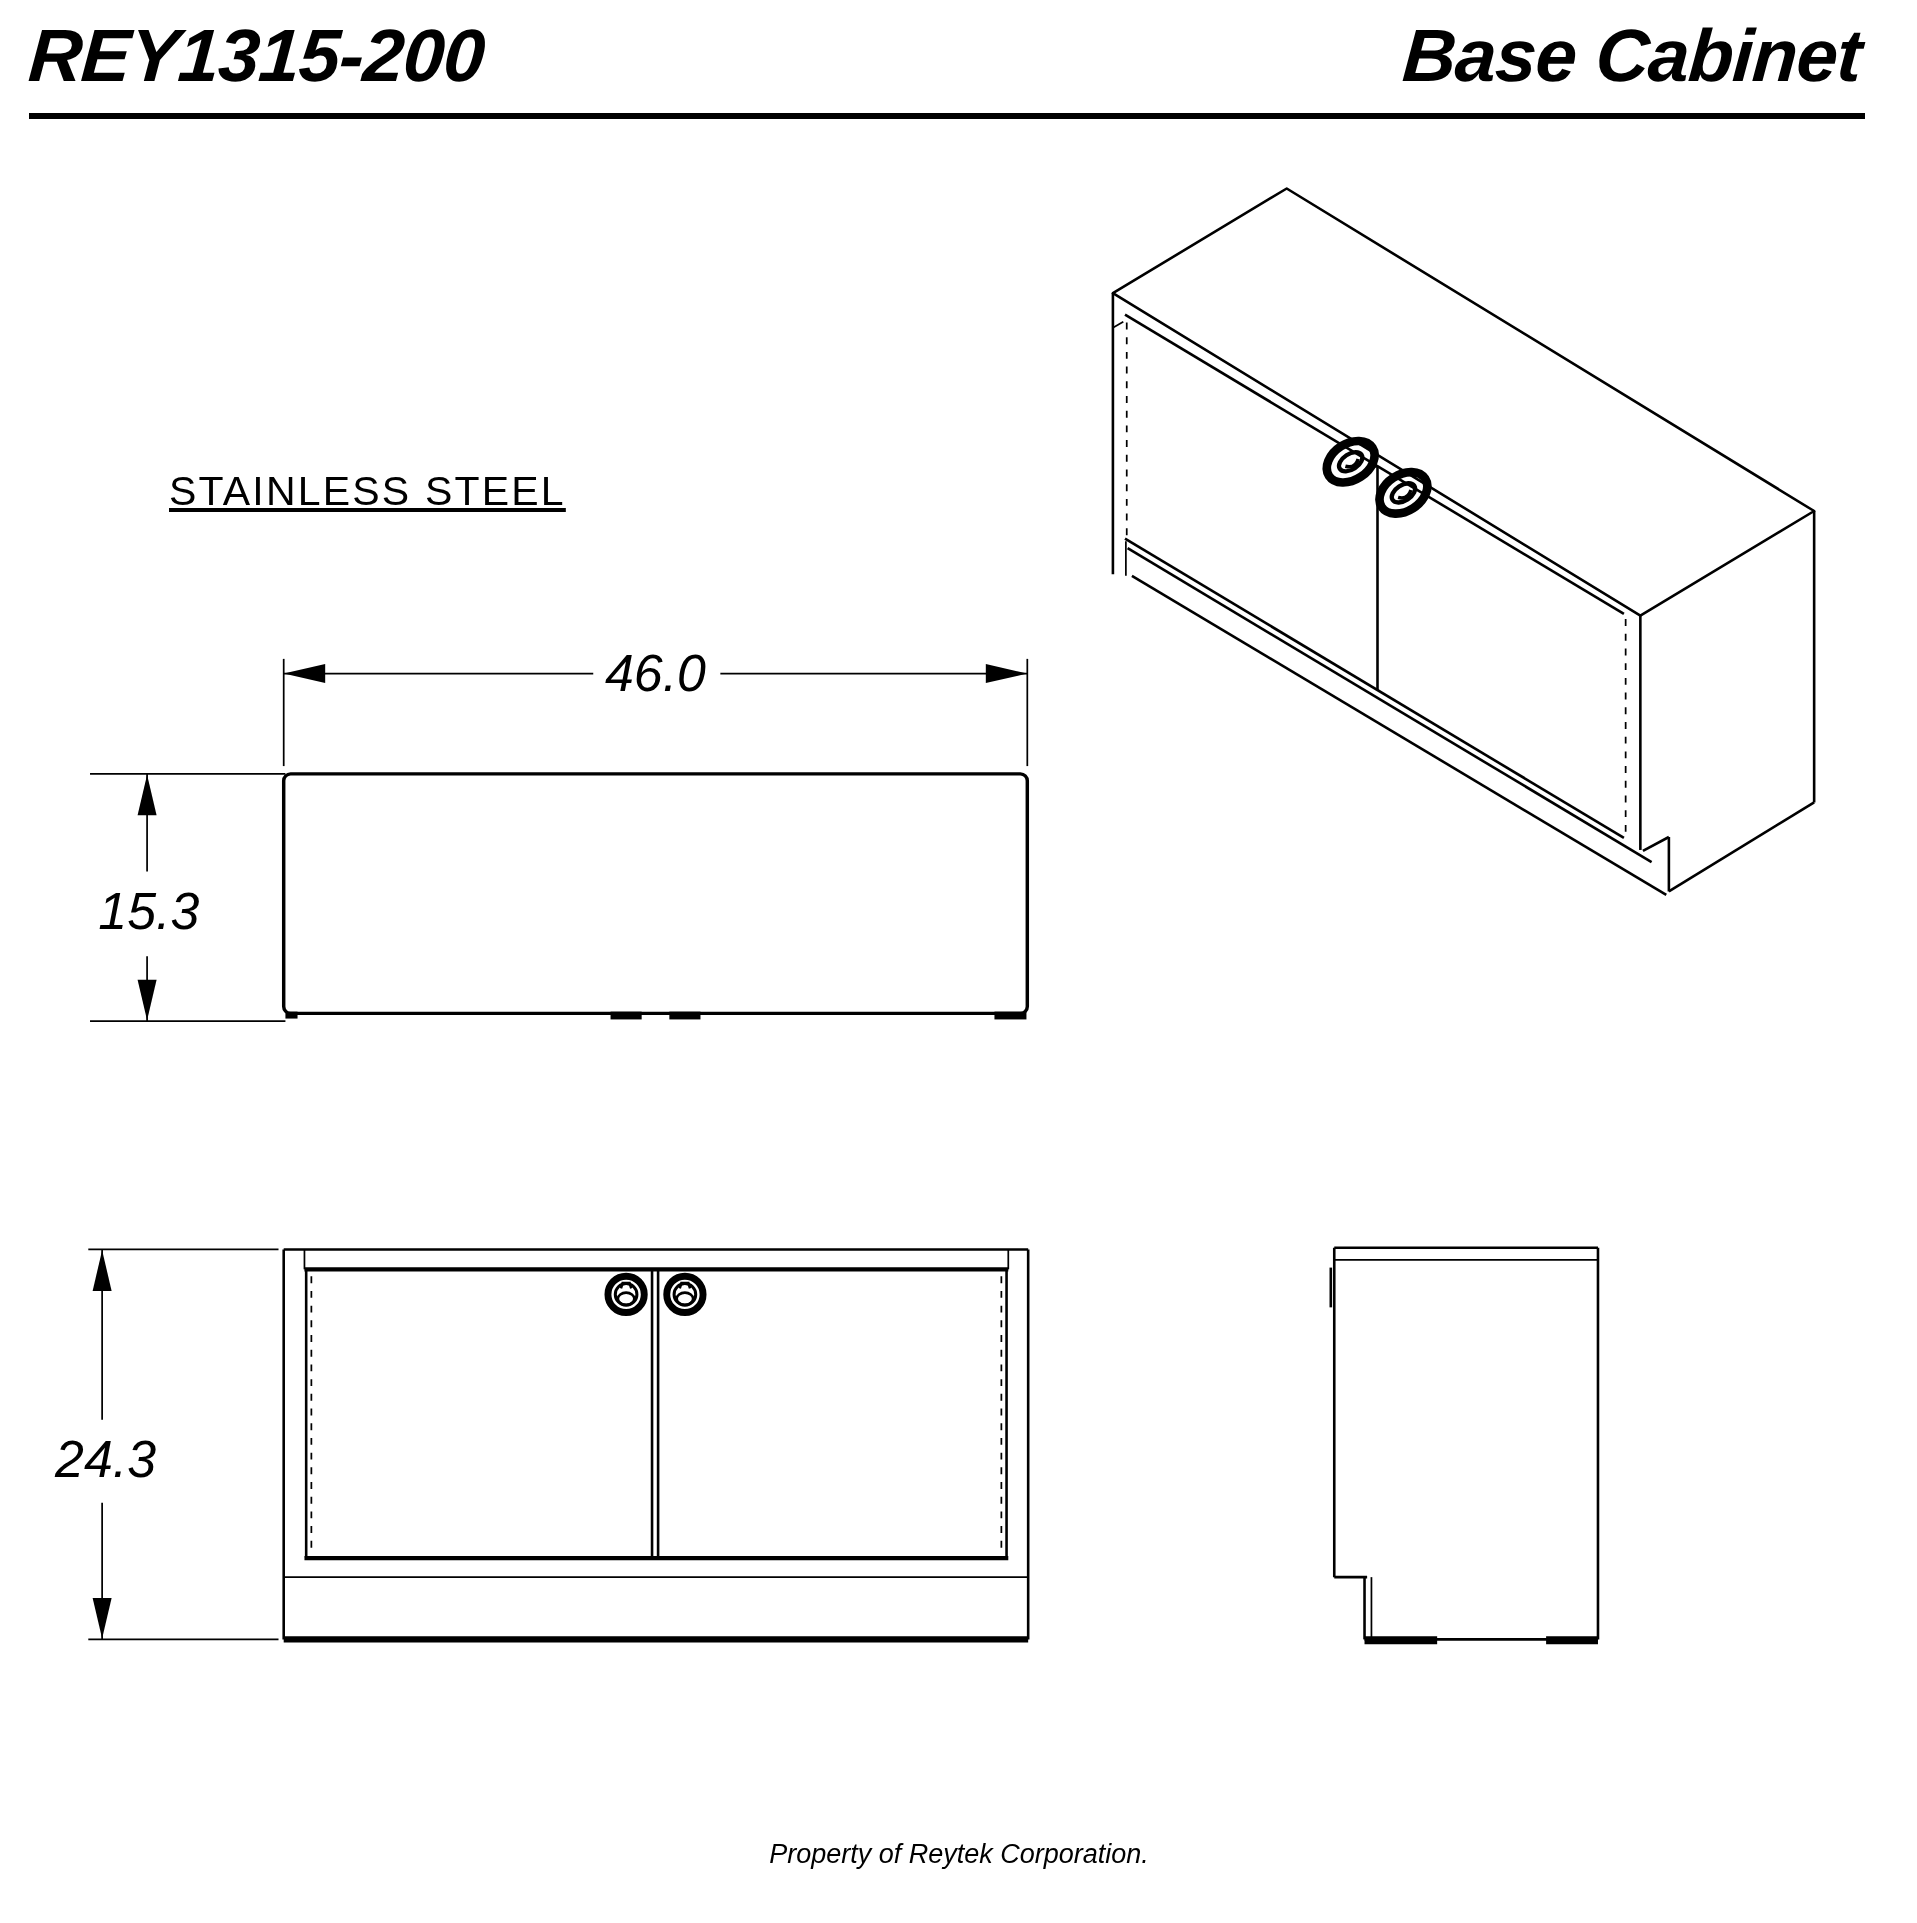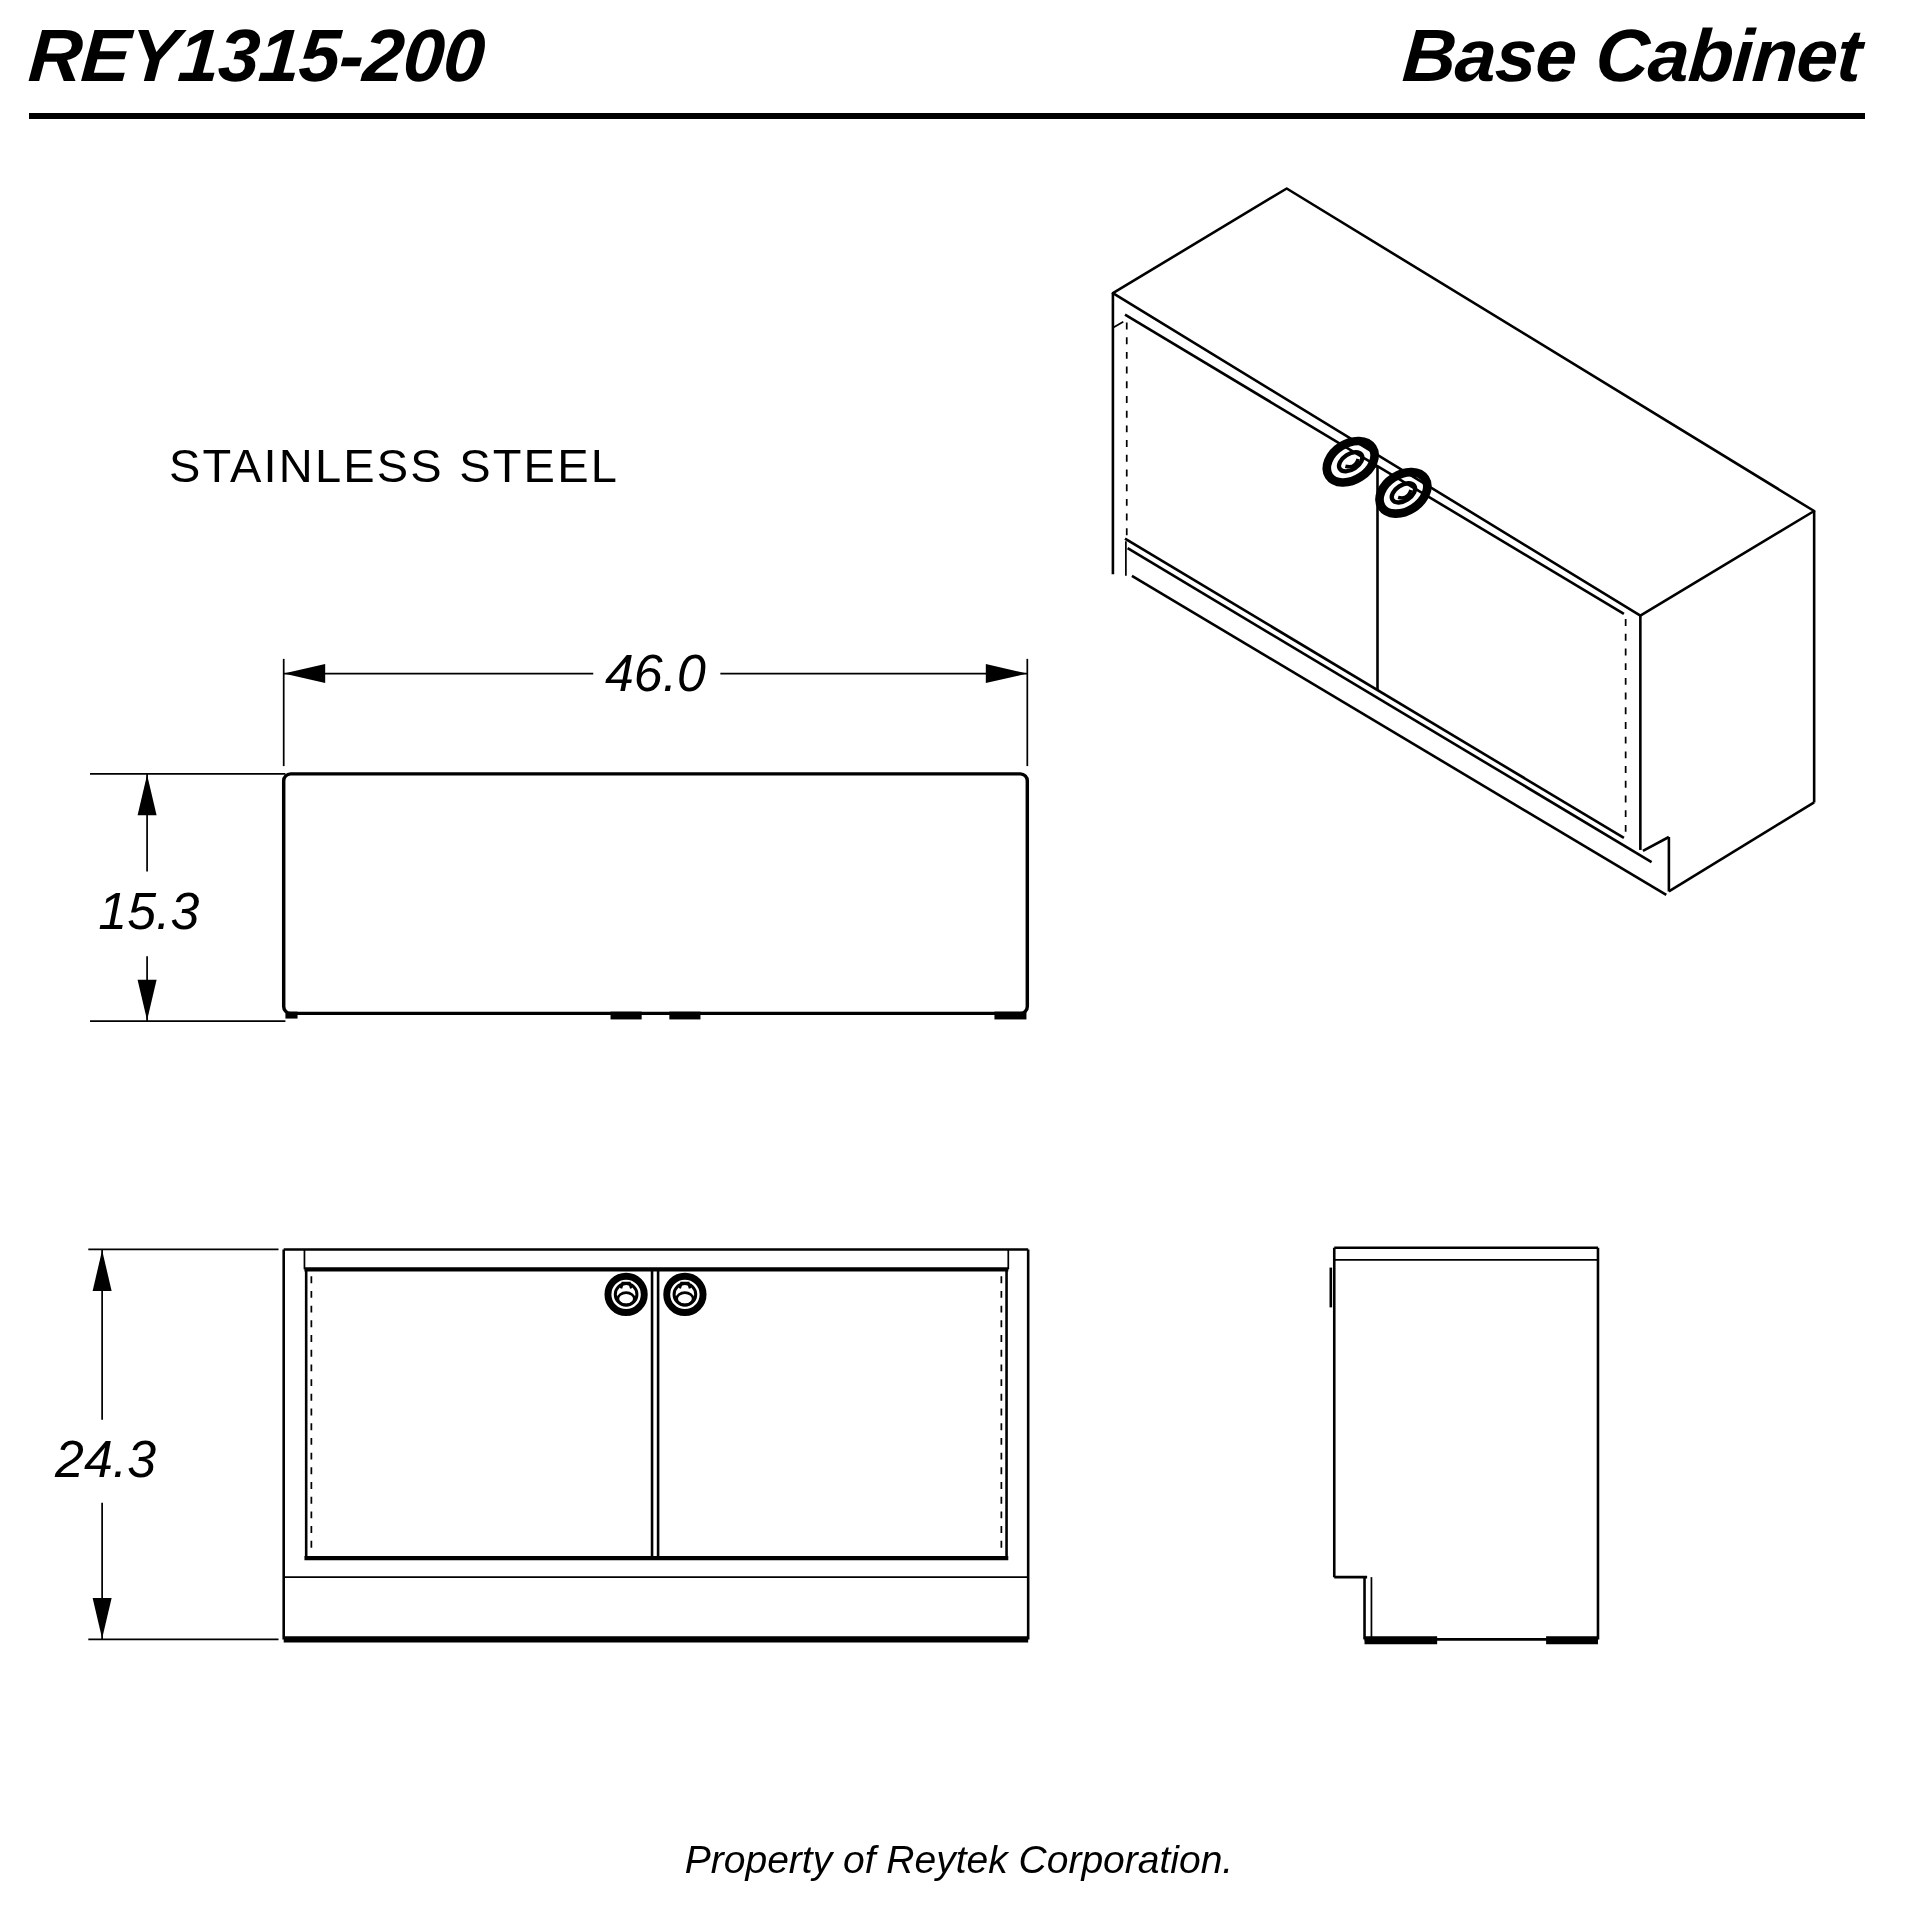--- a/index.html
+++ b/index.html
@@ -26,25 +26,26 @@
   #model-title { left: 28.5px; top: 19px; }
   #product-title { right: 57px; top: 19px; }
   #header-rule {
     position: absolute;
     left: 28.5px; top: 113px;
     width: 1836px; height: 6px;
     background: #000;
   }
   #material-note {
     position: absolute;
-    left: 169px; top: 438px;
-    font-size: 47px;
+    left: 169px; top: 468px;
+    font-size: 41px;
     font-weight: normal;
     letter-spacing: 2.2px;
     white-space: nowrap;
+    text-decoration: underline;
   }
   #drawing { position: absolute; left: 0; top: 0; }
   .ln  { stroke: #000; fill: none; stroke-linecap: butt; }
   .thin  { stroke-width: 2px; }
   .med   { stroke-width: 3px; }
   .thick { stroke-width: 5px; }
   .heavy { stroke-width: 7px; }
   .dash  { stroke-dasharray: 8 9; }
   .arrow { fill: #000; stroke: none; }
   .dim-text {
@@ -53,21 +54,21 @@
     font-size: 60px;
     fill: #000;
     text-anchor: middle;
   }
   #footer {
     position: absolute;
     left: 0; right: 0;
     top: 1840px;
     text-align: center;
     font-style: italic;
-    font-size: 39px;
+    font-size: 27px;
     line-height: 1.04;
     white-space: nowrap;
   }
 </style>
 </head>
 <body>
 
 <div id="sheet">
 
   <div id="model-title" class="title">REY1315-200</div>

